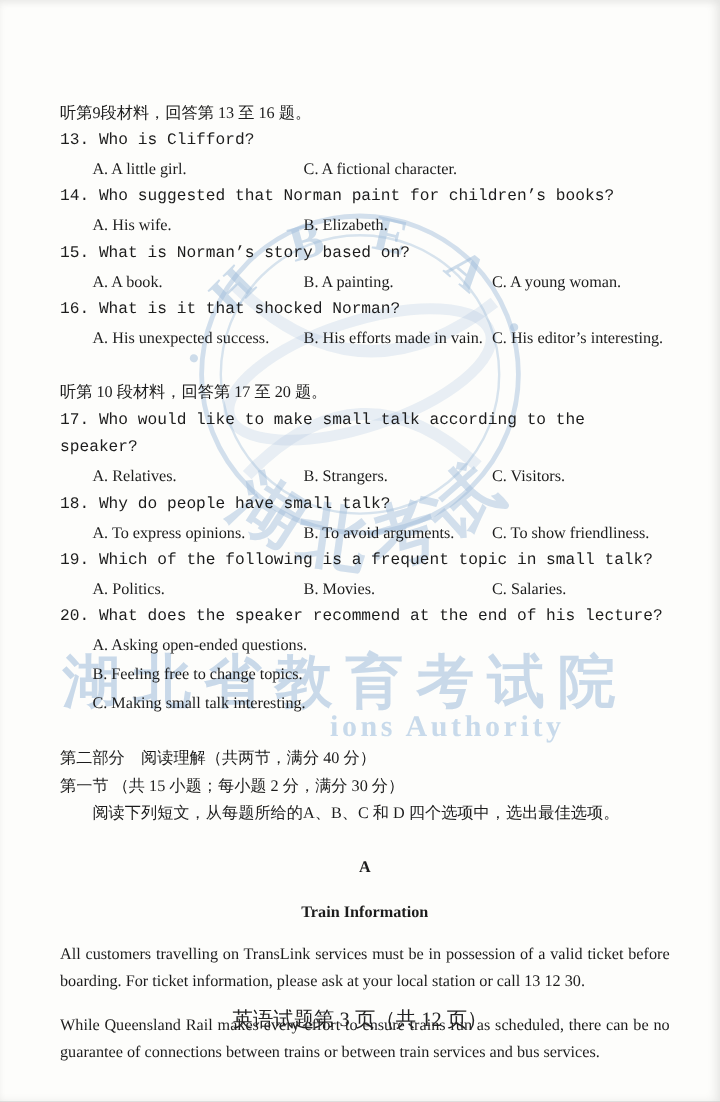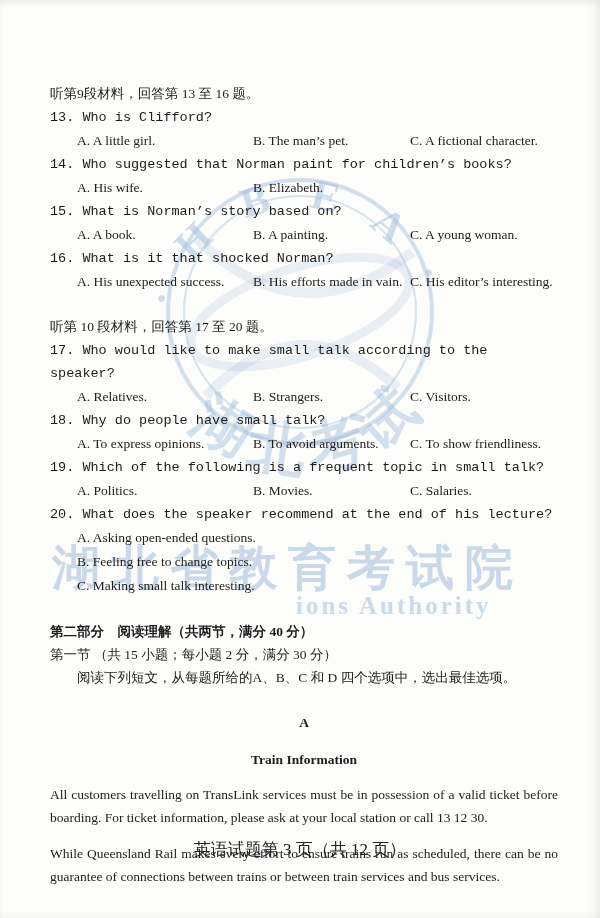--- a/index.html
+++ b/index.html
@@ -11,41 +11,41 @@
     box-shadow: inset -4px 0 8px rgba(0,0,0,0.07), inset 0 3px 6px rgba(0,0,0,0.04);
   }
   
   .wm-layer { position:absolute; inset:0; z-index:0; pointer-events:none; }
   .wm-org {
     position:absolute; left:52px; top:536px;
     font-size:48px; font-weight:bold; letter-spacing:11px; white-space:nowrap;
     color:rgba(158,187,218,0.55);
   }
   .wm-en {
-    position:absolute; left:296px; top:592px;
+    position:absolute; left:275px; top:592px;
     font-size:25px; font-weight:bold; letter-spacing:3px; white-space:nowrap;
     color:rgba(172,199,226,0.65);
     font-family:"Liberation Serif",serif;
   }
   
   .content {
     position:absolute; z-index:1; left:50px; right:42px; top:82px;
     font-size:13.5px; line-height:23px;
   }
   .cn { }
   .stem { margin-top:1px;font-family:Liberation Mono, monospace; }
   .opts {
     display:grid; grid-template-columns:176px 157px 1fr;
     padding-left:27px;
   }
   .optcol { padding-left:27px; }
   .optcol div { line-height:24px; }
   .gap-top { margin-top:22px; }
   .gap-top-sm { margin-top:14px; }
-  .part-heading { font-weight:bold; }
+  .part-heading { font-weight:normal; }
   .indent { text-indent:2em; }
   .center { text-align:center; }
   .bold { font-weight:bold; }
   .para { margin:0 0 13px 0; text-align:justify; }
   .footer {
     position:absolute; z-index:1; left:0; top:838px; width:100%;
     text-align:center; font-size:17px; color:#222;
   }
 </style>
 </head>
@@ -77,21 +77,20 @@
     <div class="wm-en">ions Authority</div>
   </div>
 
   <div class="content">
 
     <div class="cn">听第9段材料，回答第 13 至 16 题。</div>
 
     <div class="stem">13. Who is Clifford?</div>
     <div class="opts">
       <span>A. A little girl.</span>
-      <span>B. The man’s pet.</span>
       <span>C. A fictional character.</span>
     </div>
 
     <div class="stem">14. Who suggested that Norman paint for children’s books?</div>
     <div class="opts">
       <span>A. His wife.</span>
       <span>B. Elizabeth.</span>
     </div>
 
     <div class="stem">15. What is Norman’s story based on?</div>

